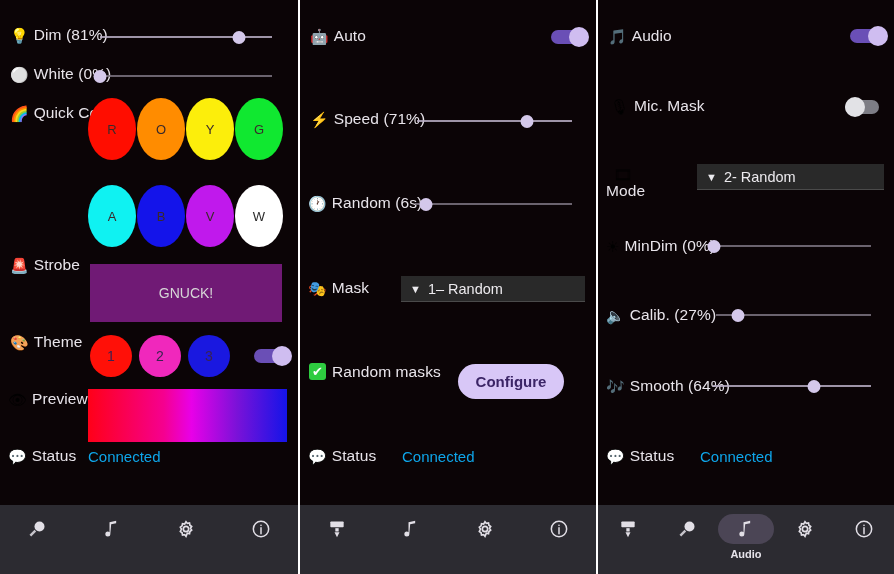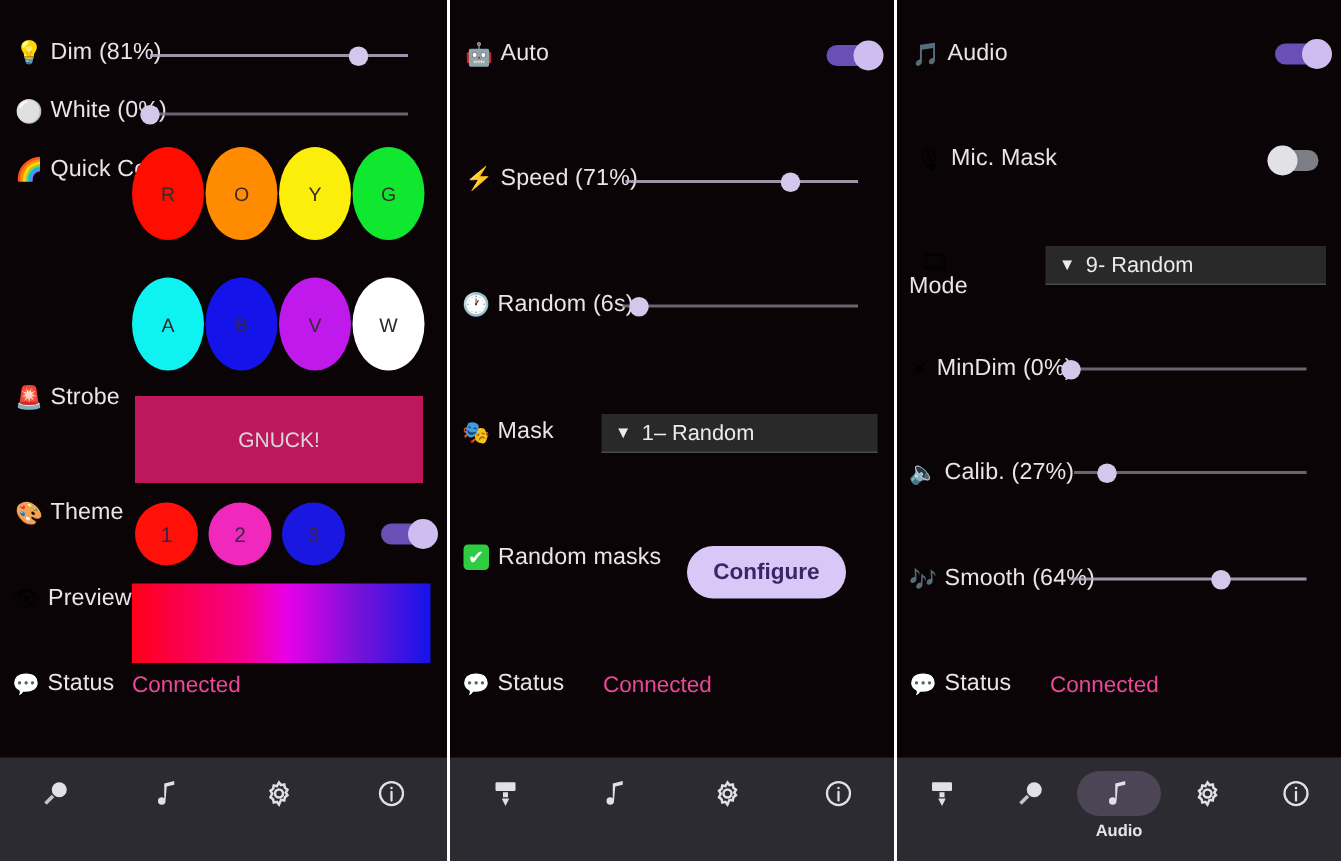--- a/index.html
+++ b/index.html
@@ -56,21 +56,21 @@
   
   .swatch {
     position:absolute; width:48px; height:62px; border-radius:24px/31px;
     display:flex; align-items:center; justify-content:center;
     font-size:13px; color:#3a2a2a; font-family:"Liberation Sans", sans-serif;
   }
   .swatch.light { color:#2b2b2b; }
 
   
   .strobe-btn {
-    position:absolute; background:#be185d;
+    position:absolute; background:#701a75;
     display:flex; align-items:center; justify-content:center;
     color:#d7d7d7; font-size:14px;
   }
 
   
   .theme-c {
     position:absolute; width:42px; height:42px; border-radius:50%;
     display:flex; align-items:center; justify-content:center;
     font-size:14px; color:#3a2350;
   }
@@ -97,21 +97,21 @@
   }
 
   
   .config-btn {
     position:absolute; background:#d8c7f7; border-radius:20px;
     display:flex; align-items:center; justify-content:center;
     color:#3b2566; font-size:15px; font-weight:bold;
   }
 
   
-  .status-val { position:absolute; color:#ec4899; font-size:15px; }
+  .status-val { position:absolute; color:#0ea5e9; font-size:15px; }
 
   
   .navbar {
     height: 69px; background:#2c2b31;
     display:flex; align-items:flex-start; justify-content:space-around;
     padding-top:9px;
   }
   .navitem {
     width:60px; display:flex; flex-direction:column; align-items:center;
   }
@@ -381,21 +381,21 @@
         <div class="bar"></div>
         <div class="knob"></div>
       </div>
 
       <div class="row" style="left:8px; top:167px;flex-direction:column;">
         <span class="emoji">🎞</span>
         <span class="lbl">Mode</span>
       </div>
       <div class="dropdown" style="left:99px; top:164px; width:187px; height:26px;">
         <span class="caret">▼</span>
-        <span>9- Random</span>
+        <span>2- Random</span>
       </div>
 
       <div class="row" style="left:8px; top:237px;">
         <span class="emoji">☀</span>
         <span class="lbl">MinDim (0%)</span>
       </div>
       <div class="slider" style="left:113px; top:236px; width:160px;">
         <div class="track dim"></div>
         <div class="thumb" style="left:2%;"></div>
       </div>

